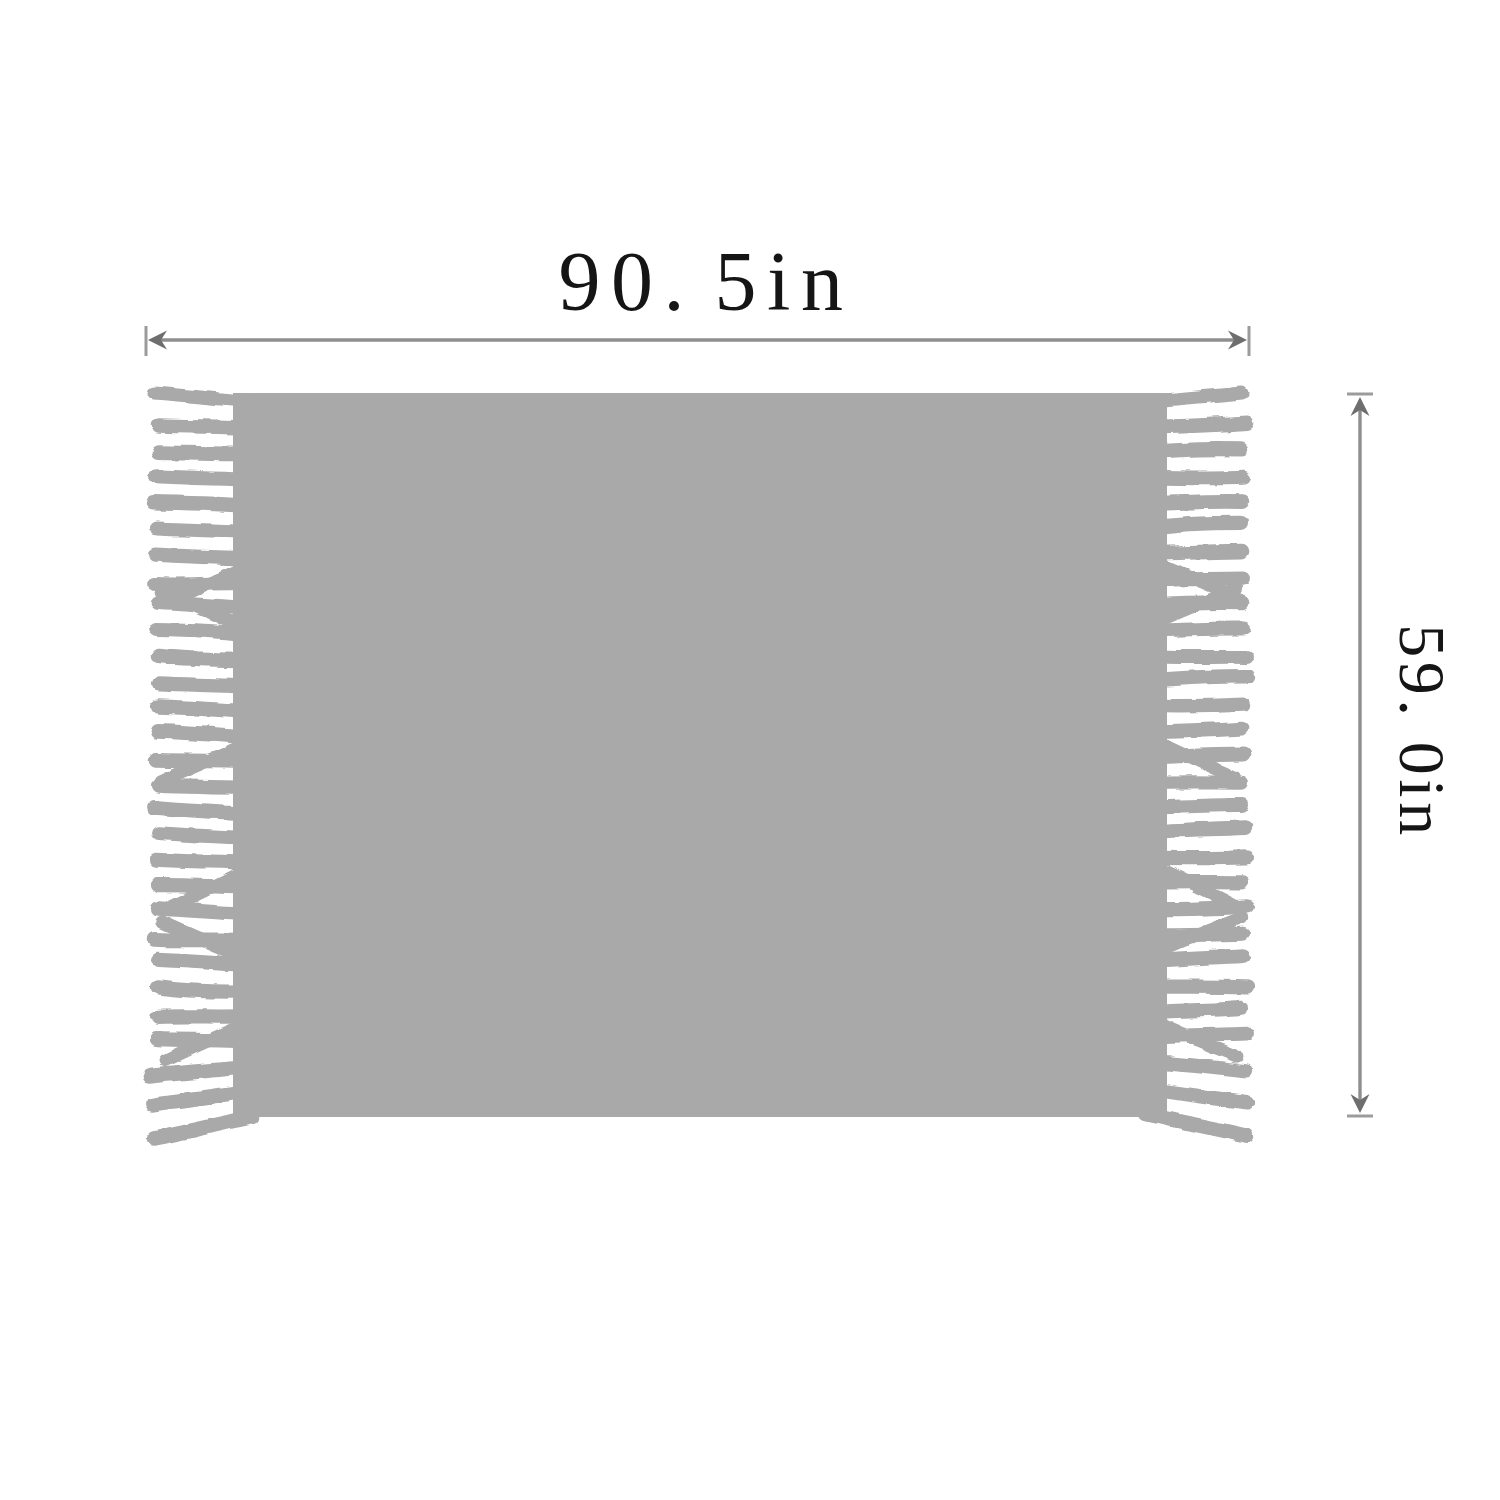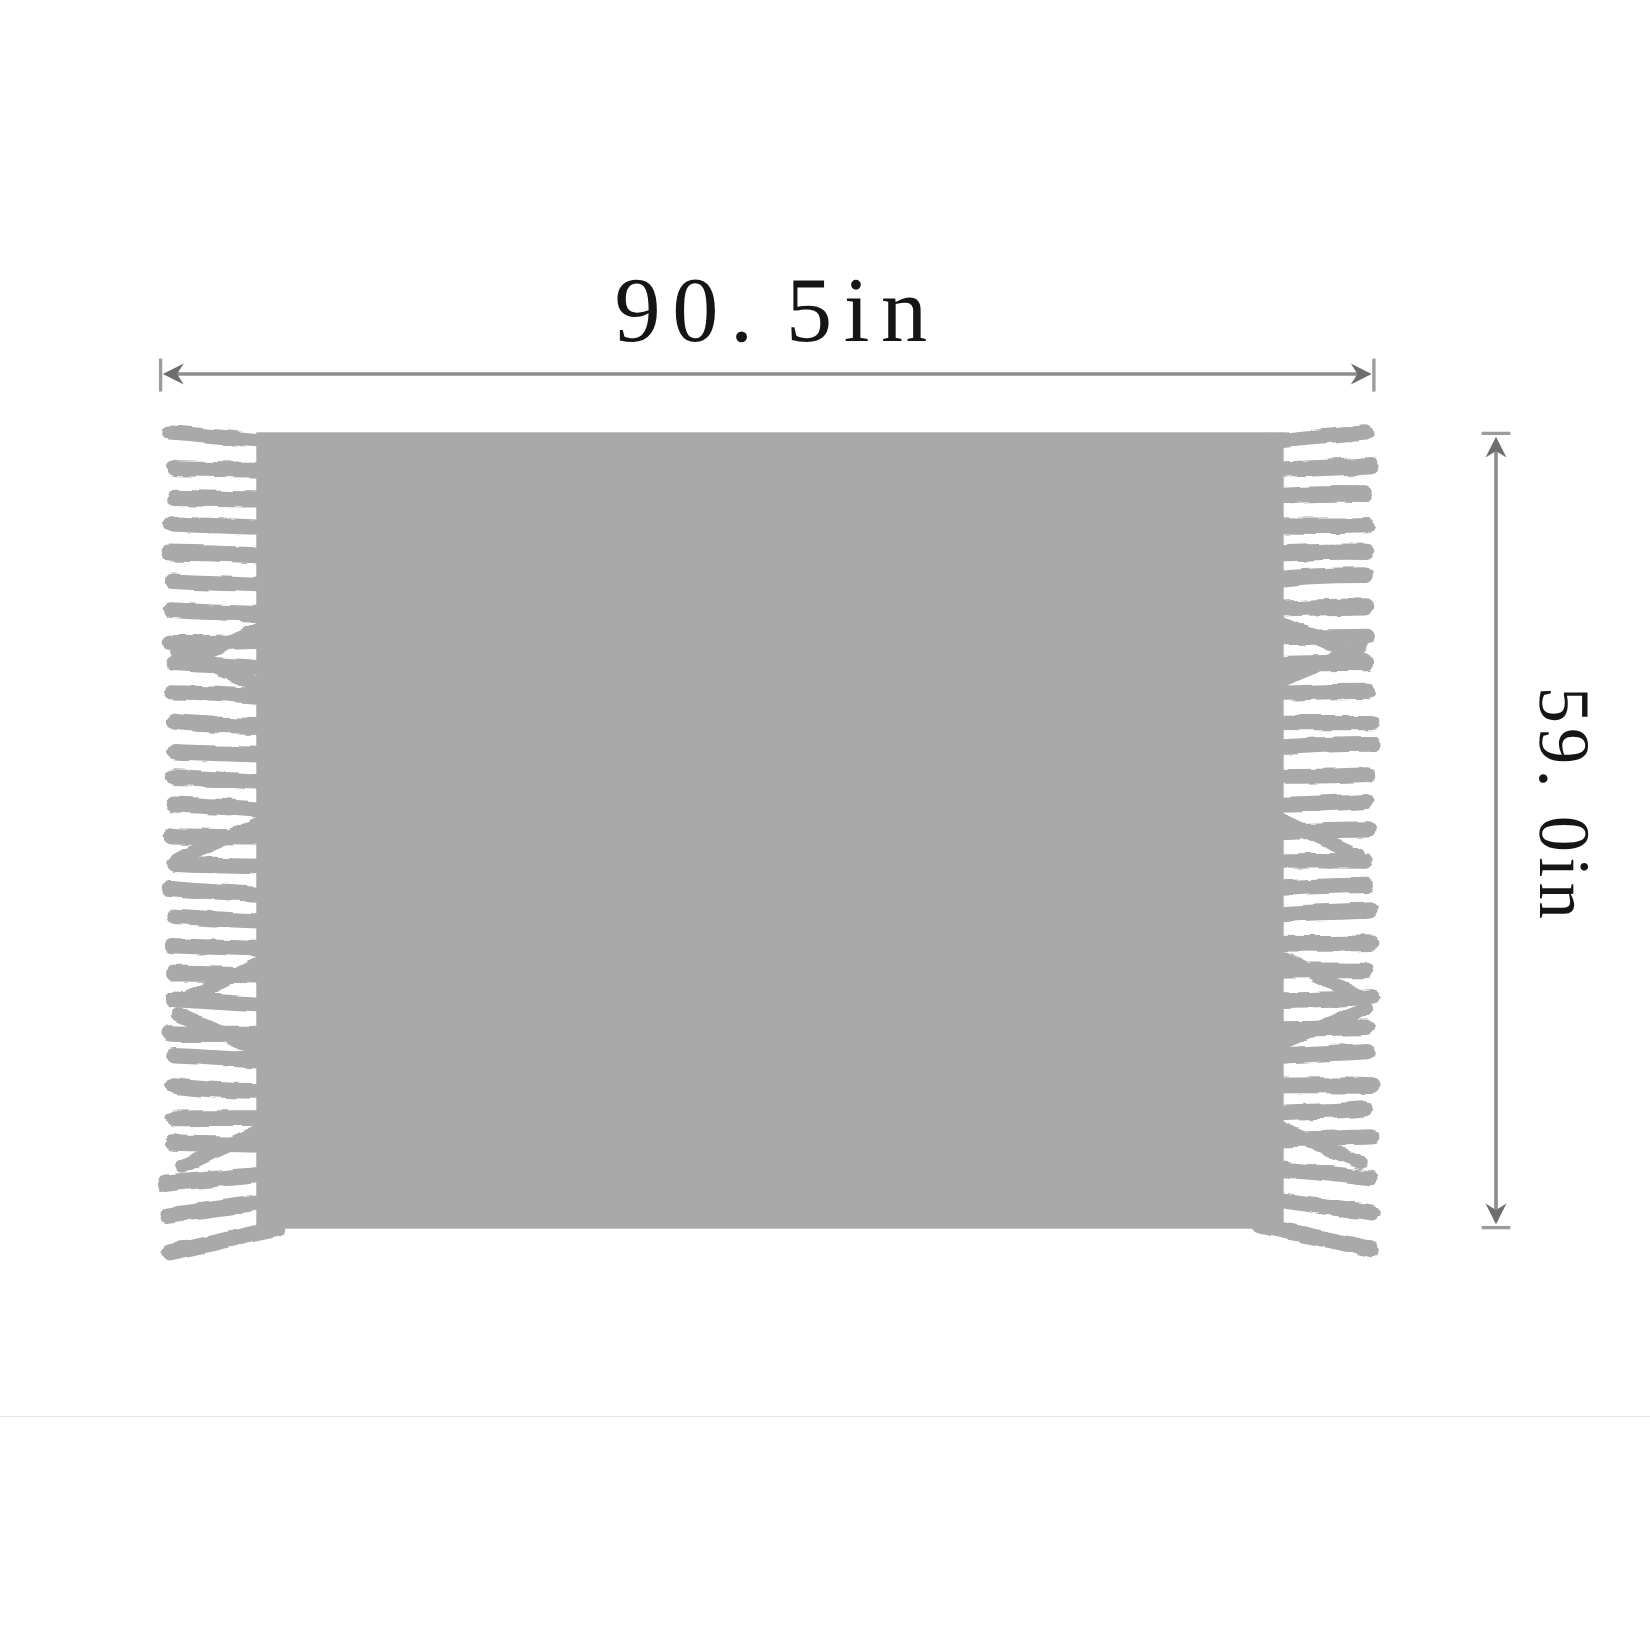--- a/index.html
+++ b/index.html
@@ -1,16 +1,16 @@
 <!DOCTYPE html>
 <html><head>
 <meta charset="utf-8">
 <style>
   html,body { margin:0; padding:0; background:#ffffff; }
-  .stage { position:relative; width:1500px; height:1288px; background:#a3a3a3; overflow:hidden; }
+  .stage { position:relative; width:1500px; height:1288px; background:#e5e5e5; overflow:hidden; }
 </style>
 </head>
 <body>
 <div class="stage">
 <svg width="1500" height="1500" viewBox="0 0 1500 1500" xmlns="http://www.w3.org/2000/svg">
   <defs>
     <filter id="rough" x="-30%" y="-30%" width="160%" height="160%">
       <feTurbulence type="fractalNoise" baseFrequency="0.045 0.11" numOctaves="2" seed="11" result="n"></feTurbulence>
       <feDisplacementMap in="SourceGraphic" in2="n" scale="5" xChannelSelector="R" yChannelSelector="G"></feDisplacementMap>
     </filter>

